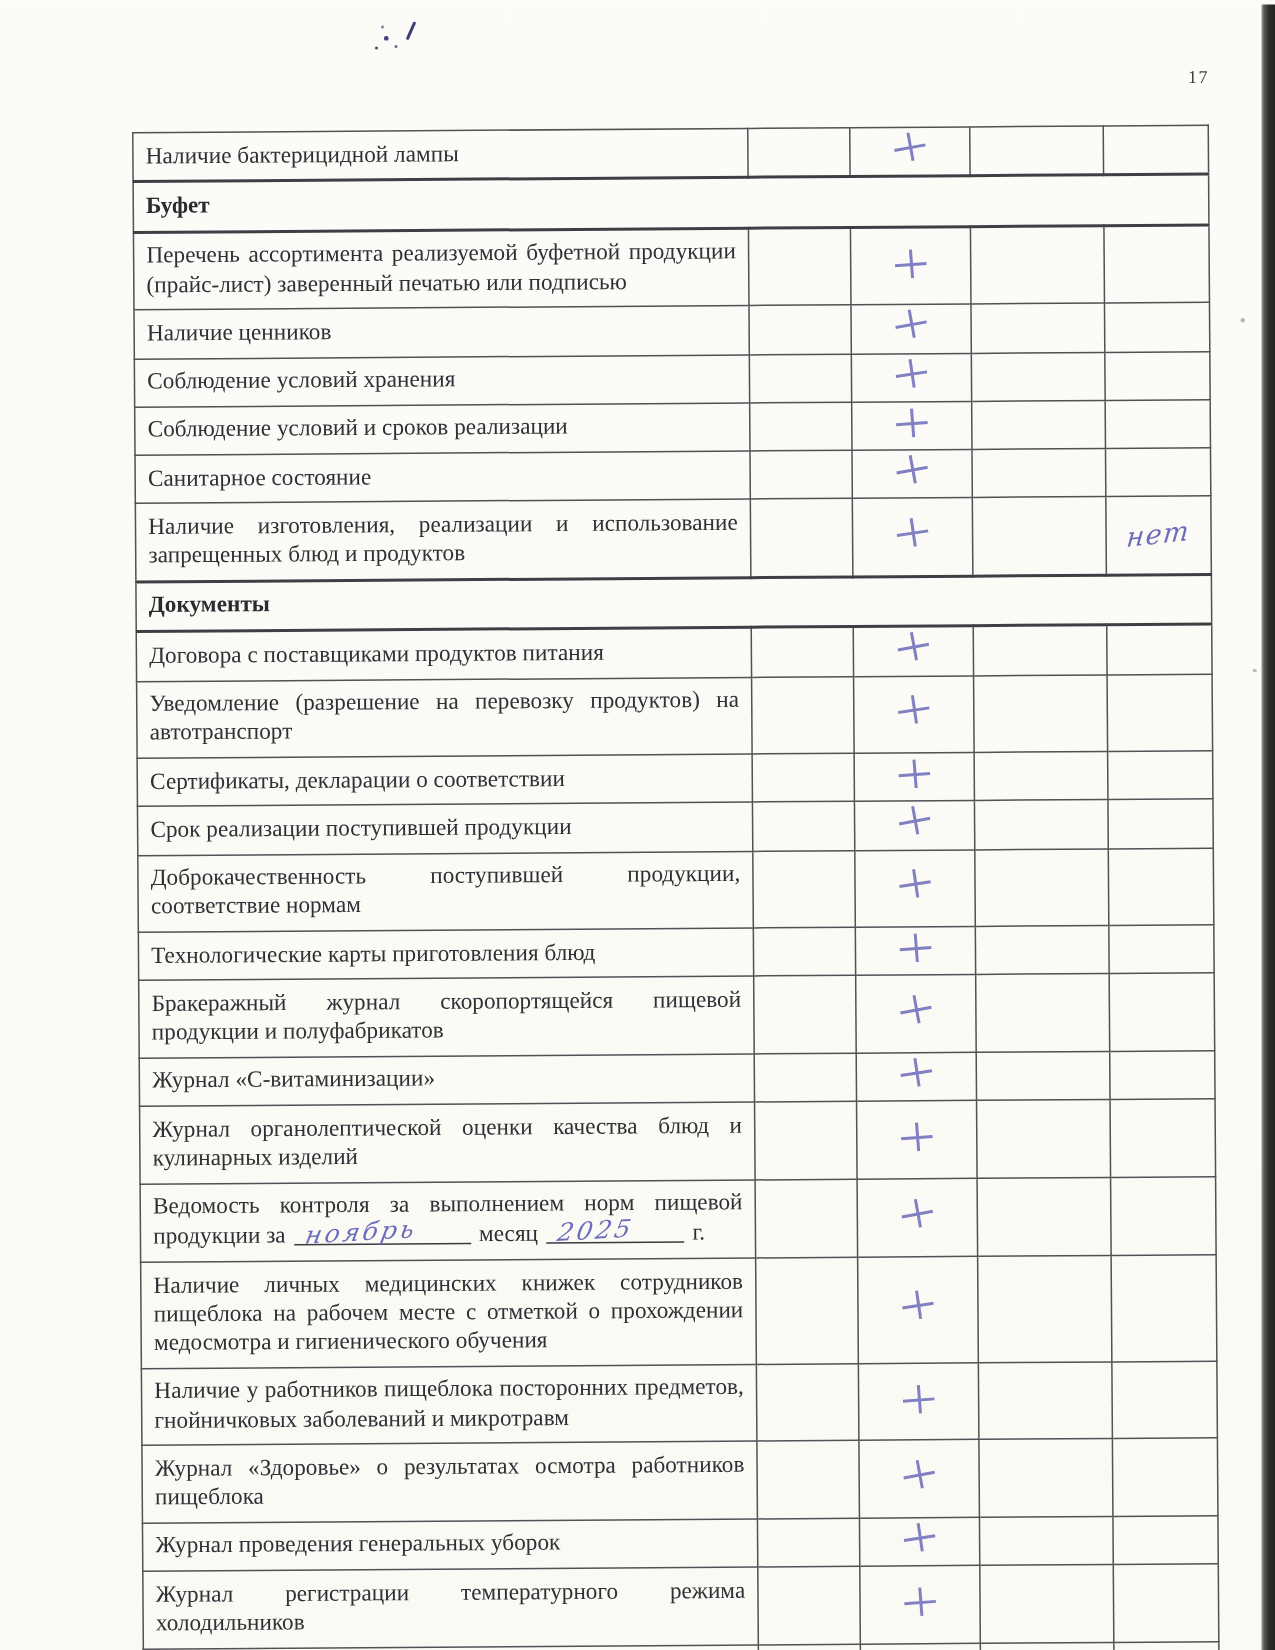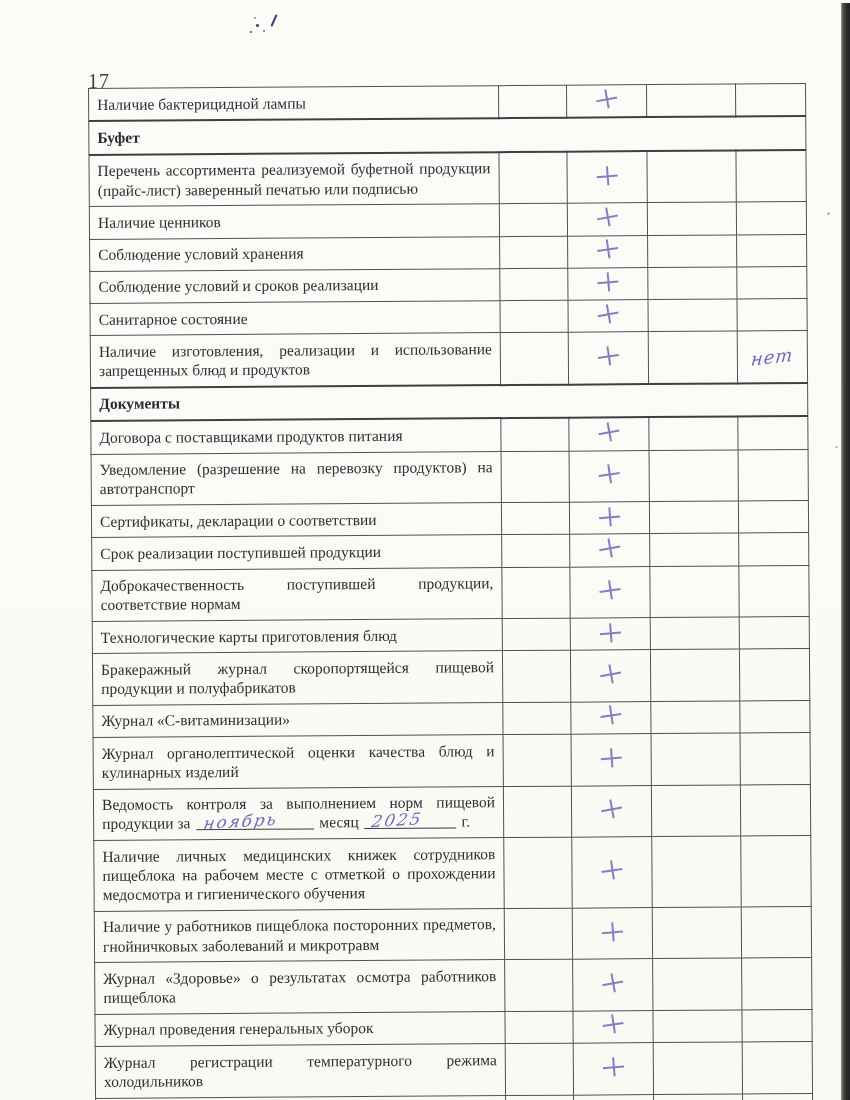--- a/index.html
+++ b/index.html
@@ -13,22 +13,22 @@
   .scan-strip{
     position:absolute;top:3px;right:0;width:9px;height:1097px;
     background:linear-gradient(90deg,#9b9b97 0%,#55554f 22%,#2e2e2c 55%,#232323 100%);
   }
   .speck{position:absolute;background:#b9b9b3;border-radius:50%;}
   
   .ink-dot{position:absolute;background:#45457d;border-radius:50%;}
   .ink-slash{position:absolute;width:2px;height:13px;background:#3d3d78;transform:rotate(24deg);border-radius:1px;}
 
   .pageno{
-    position:absolute;top:70px;left:88px;width:718px;text-align:left;
-    font-size:20px;color:#3d3d44;letter-spacing:1px;
+    position:absolute;top:44px;left:88px;width:718px;text-align:right;
+    font-size:12px;color:#3d3d44;letter-spacing:1px;
   }
 
   .tablewrap{position:absolute;left:88px;top:88px;width:720px;transform:rotate(-0.4deg);transform-origin:0 0;}
   table{border-collapse:collapse;table-layout:fixed;width:717px;color:#2f2f36;}
   td{border:1px solid #515156;vertical-align:middle;}
   td.maintext{
     font-size:15.5px;line-height:19.25px;text-align:justify;
     padding:5.5px 8px 6.5px 8px;
   }
   tr.section td{

